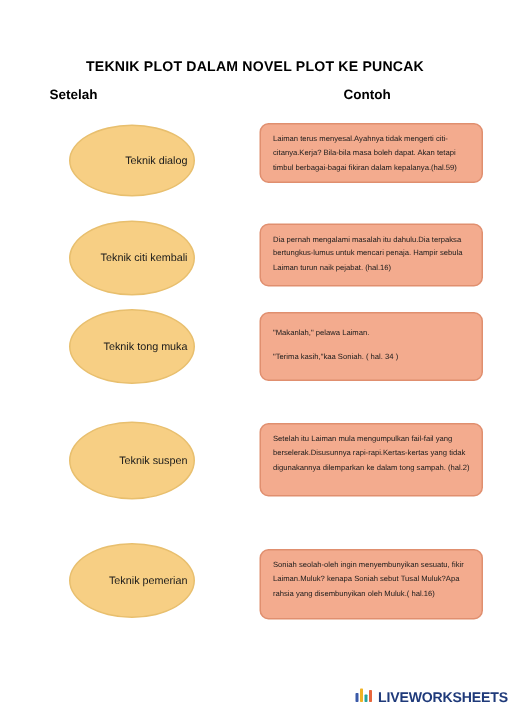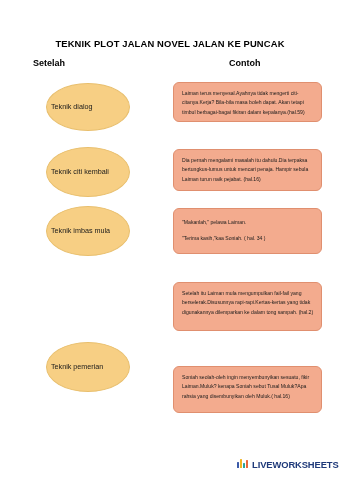--- a/index.html
+++ b/index.html
@@ -54,35 +54,35 @@
   
   .ellipse {
     position: absolute;
     left: 46px;
     width: 84px;
     background: #f7cf84;
     border: 1px solid #e8bf6e;
     border-radius: 50%;
     display: flex;
     align-items: center;
-    justify-content: flex-start;
+    justify-content: flex-end;
     text-align: center;
     box-sizing: border-box;
   }
   .ellipse-label {
     font-size: 7.2px;
     color: #1a1a1a;
     line-height: 1.45;
     padding: 0 4px;
   }
   .ellipse.e1 { top: 83px;  height: 48px; }
   .ellipse.e2 { top: 147px; height: 50px; }
   .ellipse.e3 { top: 206px; height: 50px; }
   .ellipse.e4 { top: 281px; height: 52px; }
-  .ellipse.e5 { top: 342px; height: 50px; }
+  .ellipse.e5 { top: 362px; height: 50px; }
 
   
   .example-box {
     position: absolute;
     left: 173px;
     width: 149px;
     background: #f3ab8e;
     border: 1px solid #e08f6f;
     border-radius: 6px;
     box-sizing: border-box;
@@ -131,21 +131,21 @@
     font-weight: bold;
     color: #1f3a7a;
     letter-spacing: -0.1px;
   }
 </style>
 </head>
 <body>
 
 <div class="sheet">
 
-  <div class="title">TEKNIK PLOT JALAN NOVEL JALAN KE PUNCAK</div>
+  <div class="title">TEKNIK PLOT DALAM NOVEL PLOT KE PUNCAK</div>
 
   <div class="col-head-teknik">Setelah</div>
   <div class="col-head-contoh">Contoh</div>
 
   <div class="ellipse e1">
     <span class="ellipse-label">Teknik
 dialog</span>
   </div>
   <div class="example-box b1">
     <p class="example-text">Laiman terus menyesal.Ayahnya tidak mengerti citi-citanya.Kerja? Bila-bila masa boleh dapat. Akan tetapi timbul berbagai-bagai fikiran dalam kepalanya.(hal.59)</p>
@@ -155,27 +155,31 @@
     <span class="ellipse-label">Teknik
 citi
 kembali</span>
   </div>
   <div class="example-box b2">
     <p class="example-text">Dia pernah mengalami masalah itu dahulu.Dia terpaksa bertungkus-lumus untuk mencari penaja. Hampir sebula Laiman turun naik pejabat. (hal.16)</p>
   </div>
 
   <div class="ellipse e3">
     <span class="ellipse-label">Teknik
-imbas mula</span>
+tong muka</span>
   </div>
   <div class="example-box b3">
     <p class="example-text">"Makanlah," pelawa Laiman.
 "Terima kasih,"kaa Soniah. ( hal. 34 )</p>
   </div>
 
+  <div class="ellipse e4">
+    <span class="ellipse-label">Teknik
+suspen</span>
+  </div>
   <div class="example-box b4">
     <p class="example-text">Setelah itu Laiman mula mengumpulkan fail-fail yang berselerak.Disusunnya rapi-rapi.Kertas-kertas yang tidak digunakannya dilemparkan ke dalam tong sampah. (hal.2)</p>
   </div>
 
   <div class="ellipse e5">
     <span class="ellipse-label">Teknik
 pemerian</span>
   </div>
   <div class="example-box b5">
     <p class="example-text">Soniah seolah-oleh ingin menyembunyikan sesuatu, fikir Laiman.Muluk? kenapa Soniah sebut Tusal Muluk?Apa rahsia yang disembunyikan oleh Muluk.( hal.16)</p>

